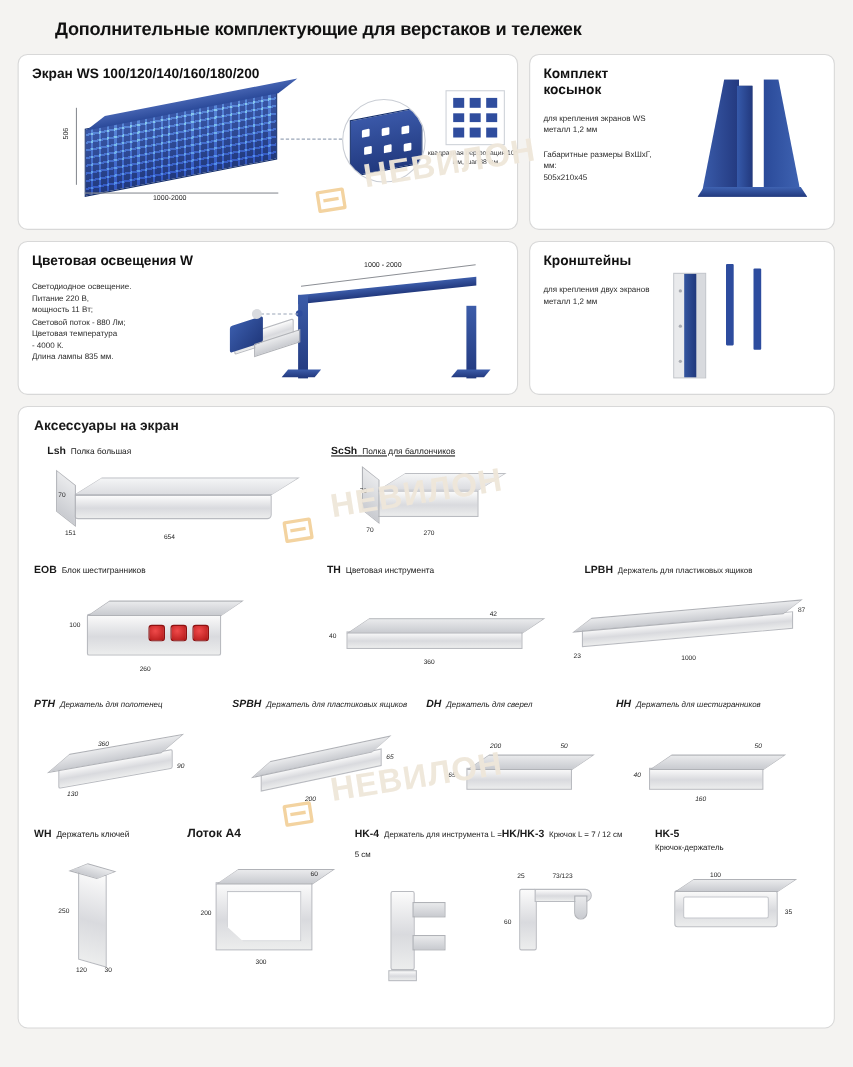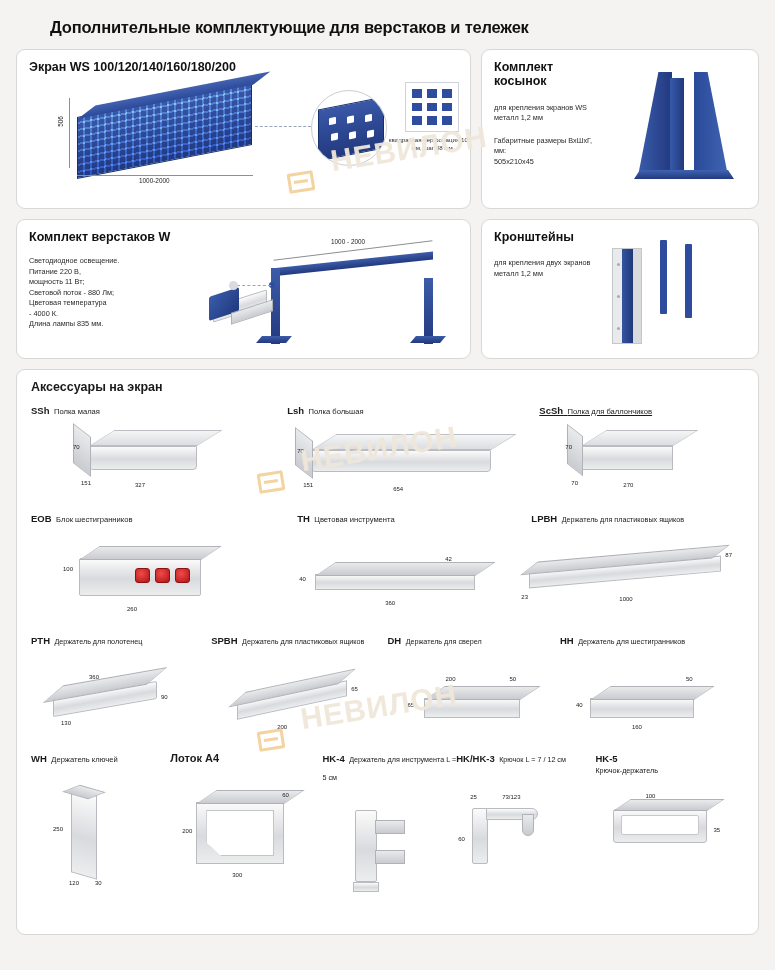--- a/index.html
+++ b/index.html
@@ -258,21 +258,21 @@
         <div class="kos" style="left:38px; top:6px; width:14px; height:100px; background:linear-gradient(90deg,#1f3madness,#1b2f6d); background-color:#1d3068;"></div>
         <div class="kos" style="left:62px; top:0; width:34px; height:104px; clip-path:polygon(0 0,40% 0,100% 100%,0 100%); background:linear-gradient(90deg,#2a4a99,#3f63b2);"></div>
         <div class="kos" style="left:2px; top:98px; width:100px; height:9px; background:linear-gradient(180deg,#3f63b2,#22397e); clip-path:polygon(6% 0,94% 0,100% 100%,0 100%);"></div>
       </div>
     </div>
   </div>
 
   <div class="row sec2">
 
     <div class="card c-light">
-      <div class="card-title">Комплект верстаков W</div>
+      <div class="card-title">Цветовая освещения W</div>
       <div class="small-note" style="margin-top:12px; width:150px; white-space:pre-line;">Светодиодное освещение.
 Питание 220 В,
 мощность 11 Вт;
 Световой поток - 880 Лм;
 Цветовая температура
 - 4000 К.
 Длина лампы 835 мм.</div>
 
       <div style="position:absolute; left:196px; top:18px; width:240px; height:110px;">
         <div class="dim" style="position:absolute; left:118px; top:0;">1000 - 2000</div>
@@ -310,34 +310,20 @@
         <div class="kron-thin" style="margin-top:4px;"></div>
         <div class="kron-thin" style="margin-top:8px;"></div>
       </div>
     </div>
   </div>
 
   <div class="card sec3">
     <div class="acc-title">Аксессуары на экран</div>
 
     <div class="acc-row" style="height:108px;">
-      <div class="acc-cell" style="width:250px;">
-        <div><span class="code">SSh</span>
-          <span class="cap">Полка малая</span></div>
-        <div style="position:relative; height:84px; margin-top:6px;">
-          <div class="shelf" style="position:absolute; left:58px; top:22px; width:108px; height:24px;">
-            <div class="metal" style="position:absolute; left:0; top:0; width:108px; height:24px; border-radius:1px 1px 4px 4px;"></div>
-            <div class="top" style="width:108px; height:16px; top:-16px;"></div>
-            <div class="metal-d" style="position:absolute; left:-16px; top:-16px; width:18px; height:40px; transform:skewY(38deg);"></div>
-          </div>
-          <div class="dimtxt" style="left:42px; top:20px;">70</div>
-          <div class="dimtxt" style="left:50px; top:56px;">151</div>
-          <div class="dimtxt" style="left:104px; top:58px;">327</div>
-        </div>
-      </div>
 
       <div class="acc-cell" style="width:250px;">
         <div style="margin-left:12px;"><span class="code">Lsh</span>
           <span class="cap">Полка большая</span></div>
         <div style="position:relative; height:84px; margin-top:6px;">
           <div class="shelf" style="position:absolute; left:36px; top:26px; width:180px; height:22px;">
             <div class="metal" style="position:absolute; left:0; top:0; width:180px; height:22px; border-radius:1px 1px 4px 4px;"></div>
             <div class="top" style="width:180px; height:16px; top:-16px;"></div>
             <div class="metal-d" style="position:absolute; left:-16px; top:-16px; width:18px; height:38px; transform:skewY(38deg);"></div>
           </div>
@@ -396,21 +382,21 @@
         <div style="position:relative; height:92px; margin-top:6px;">
           <div class="metal" style="position:absolute; left:10px; top:32px; width:192px; height:16px; transform:skewY(-5deg);"></div>
           <div class="metal-d" style="position:absolute; left:10px; top:22px; width:192px; height:12px; transform:skewY(-5deg) skewX(-56deg);"></div>
           <div class="dimtxt" style="left:206px; top:20px;">87</div>
           <div class="dimtxt" style="left:2px; top:62px;">23</div>
           <div class="dimtxt" style="left:100px; top:64px;">1000</div>
         </div>
       </div>
     </div>
 
-    <div class="acc-row" style="height:118px;">
+    <div class="acc-row" style="height:118px;font-style:italic;">
       <div class="acc-cell" style="width:186px;">
         <div><span class="code">PTH</span>
           <span class="cap2">Держатель для полотенец</span></div>
         <div style="position:relative; height:92px; margin-top:8px;">
           <div class="metal" style="position:absolute; left:22px; top:34px; width:104px; height:18px; transform:skewY(-10deg); border-radius:2px;"></div>
           <div class="metal-d" style="position:absolute; left:22px; top:22px; width:104px; height:14px; transform:skewY(-10deg) skewX(-56deg);"></div>
           <div class="dimtxt" style="left:58px; top:18px;">360</div>
           <div class="dimtxt" style="left:130px; top:38px;">90</div>
           <div class="dimtxt" style="left:30px; top:64px;">130</div>
         </div>

